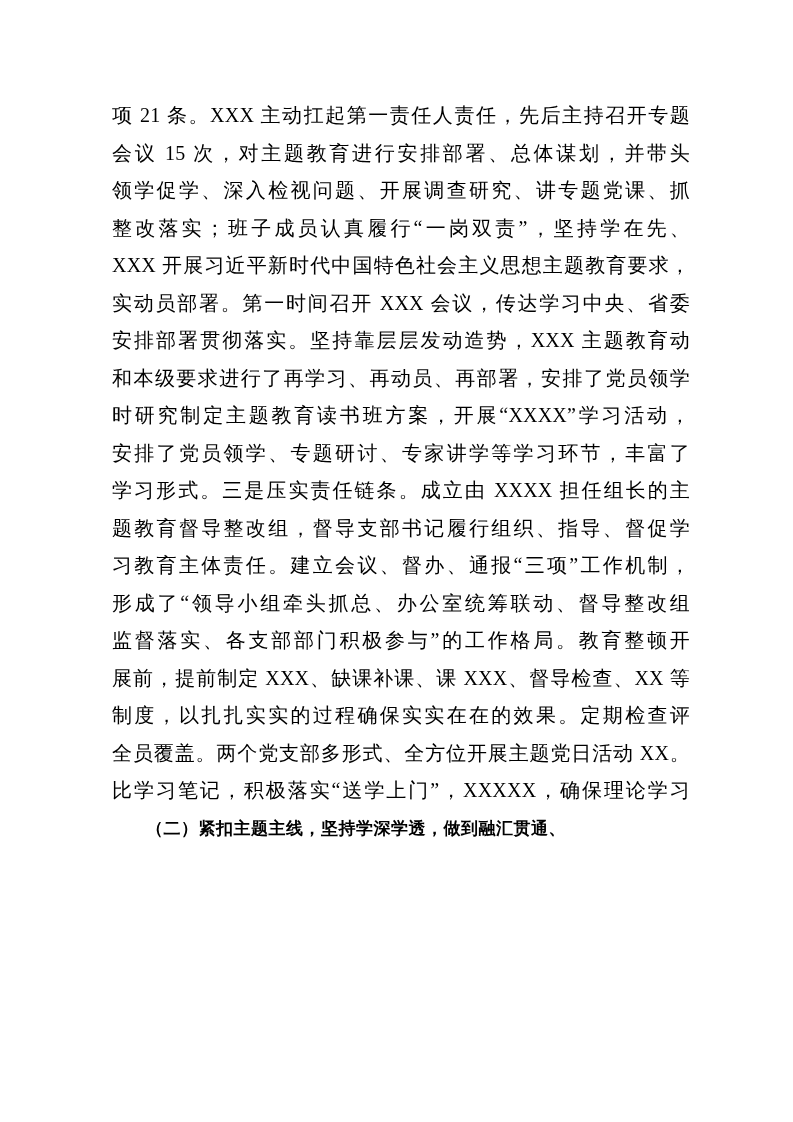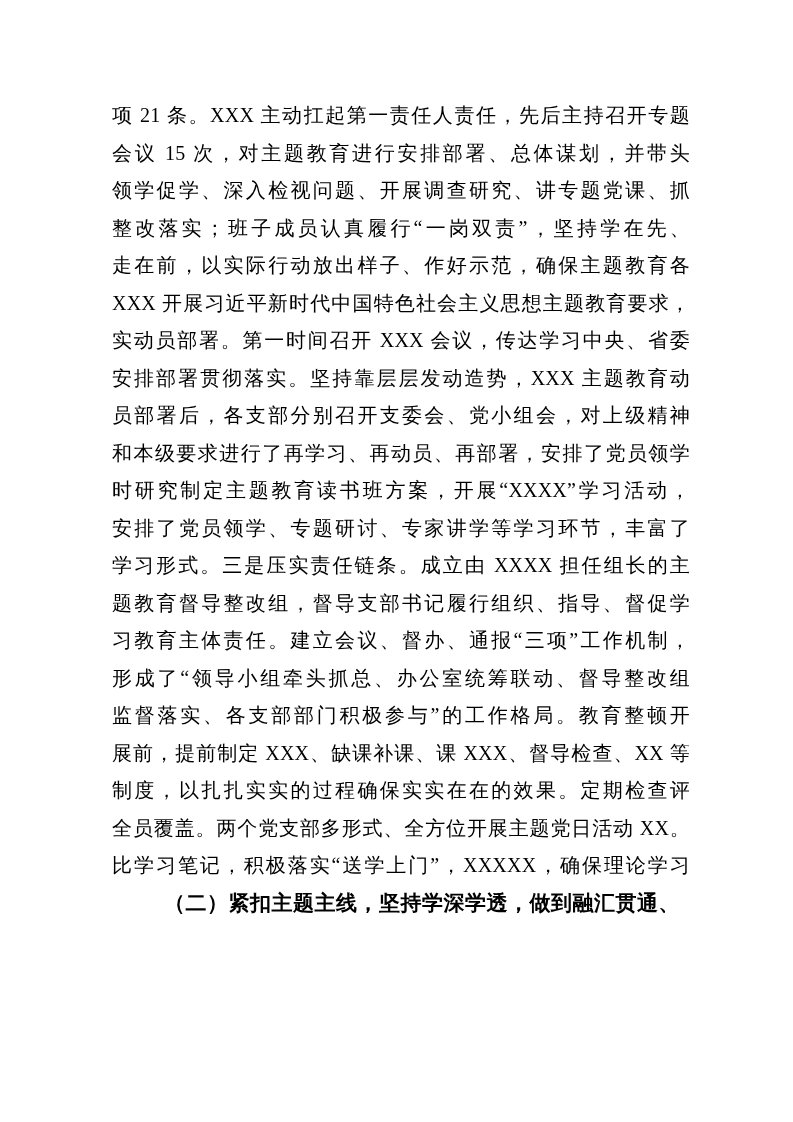--- a/index.html
+++ b/index.html
@@ -25,43 +25,41 @@
   .body-line {
     font-size: 20px;
     line-height: 37.5px;
     text-align: justify;
     text-align-last: justify;
     text-justify: inter-character;
     letter-spacing: 0.2px;
     white-space: normal;
   }
   .section-heading {
-    font-size: 21px;
+    font-size: 17px;
     line-height: 37.5px;
     font-weight: bold;
     text-indent: 2em;
-    text-align: center;
+    text-align: left;
     white-space: nowrap;
     letter-spacing: 0.5px;
   }
 </style>
 </head>
 <body>
 
 <div class="page">
   <div class="content">
     <div class="body-line">项 21 条。XXX 主动扛起第一责任人责任，先后主持召开专题</div>
     <div class="body-line">会议 15 次，对主题教育进行安排部署、总体谋划，并带头</div>
     <div class="body-line">领学促学、深入检视问题、开展调查研究、讲专题党课、抓</div>
     <div class="body-line">整改落实；班子成员认真履行“一岗双责”，坚持学在先、</div>
-    <div class="body-line">走在前，以实际行动放出样子、作好示范，确保主题教育各</div>
     <div class="body-line">XXX 开展习近平新时代中国特色社会主义思想主题教育要求，</div>
     <div class="body-line">实动员部署。第一时间召开 XXX 会议，传达学习中央、省委</div>
     <div class="body-line">安排部署贯彻落实。坚持靠层层发动造势，XXX 主题教育动</div>
-    <div class="body-line">员部署后，各支部分别召开支委会、党小组会，对上级精神</div>
     <div class="body-line">和本级要求进行了再学习、再动员、再部署，安排了党员领学</div>
     <div class="body-line">时研究制定主题教育读书班方案，开展“XXXX”学习活动，</div>
     <div class="body-line">安排了党员领学、专题研讨、专家讲学等学习环节，丰富了</div>
     <div class="body-line">学习形式。三是压实责任链条。成立由 XXXX 担任组长的主</div>
     <div class="body-line">题教育督导整改组，督导支部书记履行组织、指导、督促学</div>
     <div class="body-line">习教育主体责任。建立会议、督办、通报“三项”工作机制，</div>
     <div class="body-line">形成了“领导小组牵头抓总、办公室统筹联动、督导整改组</div>
     <div class="body-line">监督落实、各支部部门积极参与”的工作格局。教育整顿开</div>
     <div class="body-line">展前，提前制定 XXX、缺课补课、课 XXX、督导检查、XX 等</div>
     <div class="body-line">制度，以扎扎实实的过程确保实实在在的效果。定期检查评</div>

